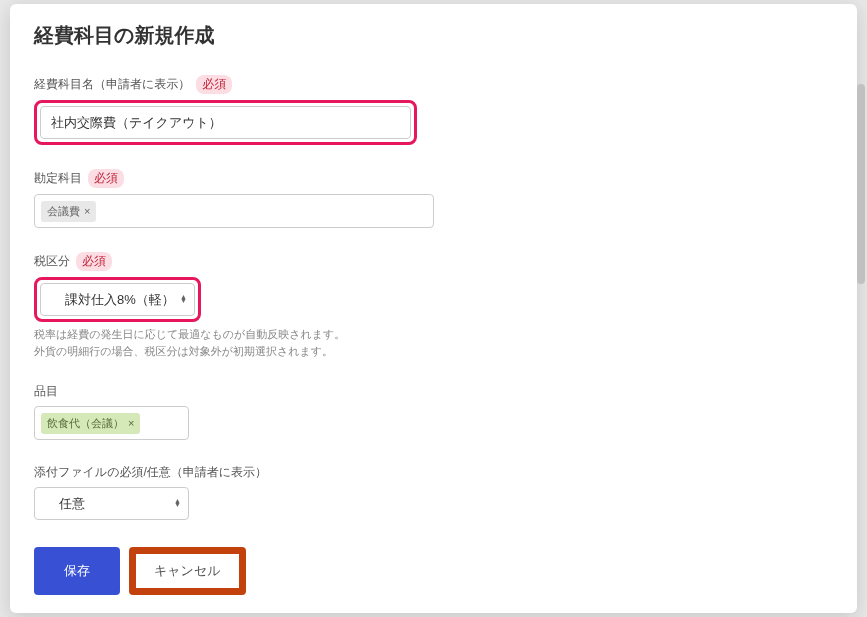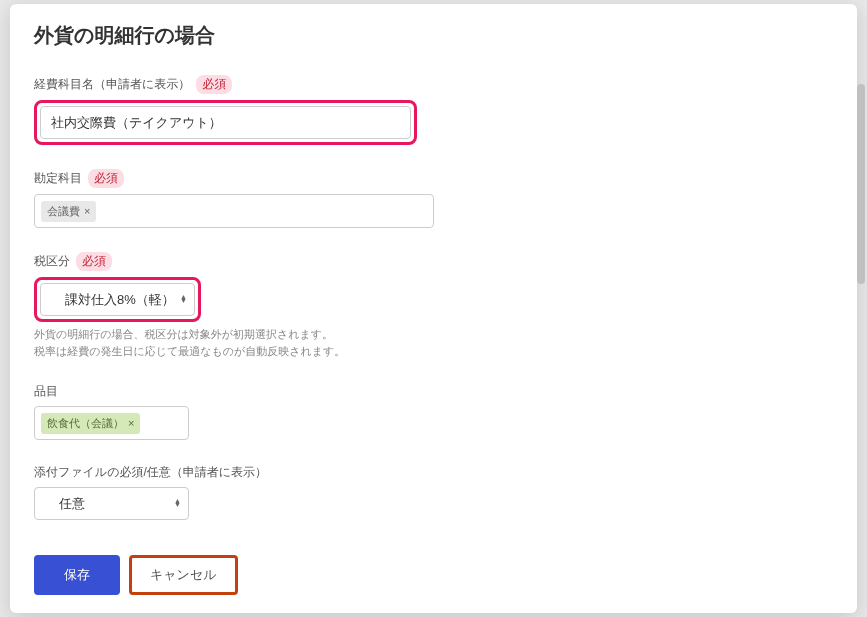--- a/index.html
+++ b/index.html
@@ -193,31 +193,31 @@
     .btn-primary {
       background: #3850d4;
       color: #fff;
       border: none;
       padding: 9px 30px;
     }
     
     .btn-secondary {
       background: #fff;
       color: #555;
-      border: 3px solid #c2410c;
+      border: 7px solid #c2410c;
       padding: 8px 18px;
     }
   </style>
 </head>
 <body>
 
 <div class="modal">
 
   <div class="modal-header">
-    <h1 class="modal-title">外貨の明細行の場合</h1>
+    <h1 class="modal-title">経費科目の新規作成</h1>
   </div>
 
   <div class="modal-body">
 
     <div class="form-group">
       <div class="form-label">
         <span>経費科目名（申請者に表示）</span>
         <span class="required-badge">必須</span>
       </div>
       <div class="highlighted">
@@ -245,22 +245,22 @@
       </div>
       <div class="highlighted">
         <div class="select-wrapper">
           <select class="select">
             <option>課対仕入8%（軽）</option>
           </select>
           <div class="select-arrows">▲<br>▼</div>
         </div>
       </div>
       <div class="help-text">
+        <div>税率は経費の発生日に応じて最適なものが自動反映されます。</div>
         <div>外貨の明細行の場合、税区分は対象外が初期選択されます。</div>
-        <div>税率は経費の発生日に応じて最適なものが自動反映されます。</div>
       </div>
     </div>
 
     <div class="form-group">
       <div class="form-label">
         <span>品目</span>
       </div>
       <div class="tag-input tag-input-small">
         <span class="tag tag-green">
           <span>飲食代（会議）</span>

